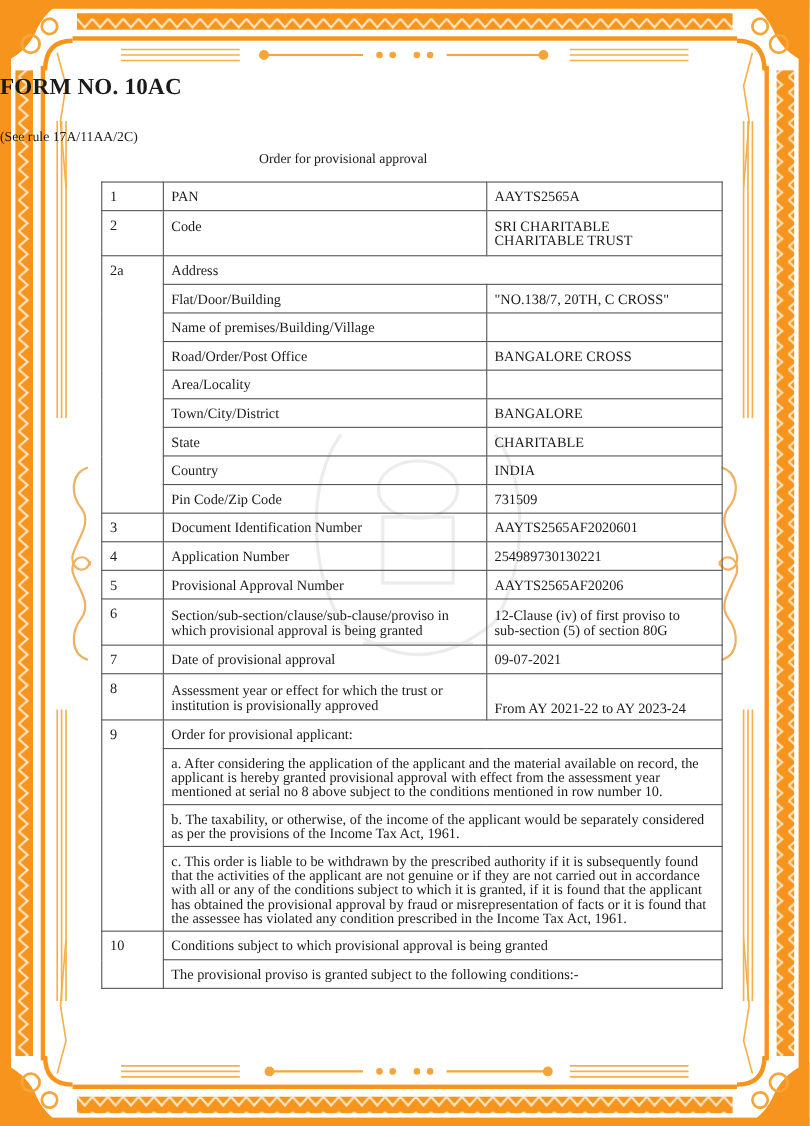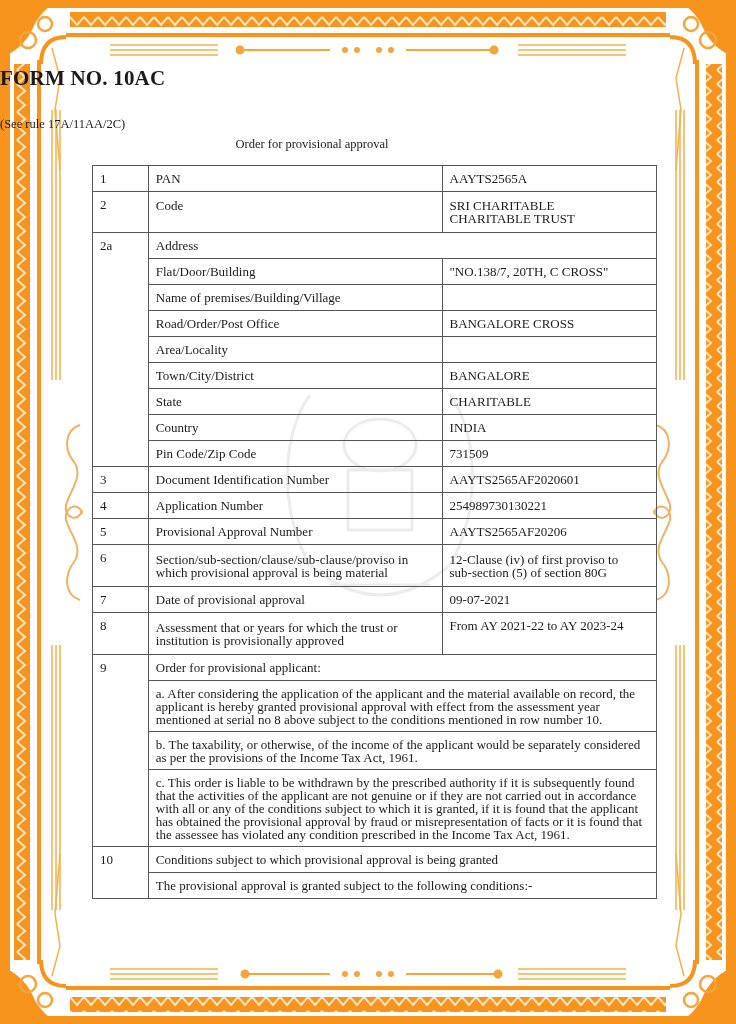--- a/index.html
+++ b/index.html
@@ -206,54 +206,54 @@
   </tr>
   <tr style="height:26px">
     <td class="num">5</td>
     <td>Provisional Approval Number</td>
     <td>AAYTS2565AF20206</td>
   </tr>
   <tr style="height:42px">
     <td class="num">6</td>
     <td>
           <div>Section/sub-section/clause/sub-clause/proviso in</div>
-          <div>which provisional approval is being material</div>
+          <div>which provisional approval is being granted</div>
         </td>
     <td>
           <div>12-Clause (iv) of first proviso to</div>
           <div>sub-section (5) of section 80G</div>
         </td>
   </tr>
   <tr style="height:26px">
     <td class="num">7</td>
     <td>Date of provisional approval</td>
     <td>09-07-2021</td>
   </tr>
   <tr style="height:42px">
     <td class="num">8</td>
     <td>
-          <div>Assessment that or years for which the trust or</div>
+          <div>Assessment year or effect for which the trust or</div>
           <div>institution is provisionally approved</div>
         </td>
-    <td style="vertical-align:top;padding-top:6px">From AY 2021-22 to AY 2023-24</td>
+    <td style="vertical-align:top;padding-top:24px">From AY 2021-22 to AY 2023-24</td>
   </tr>
   <tr style="height:26px">
     <td class="num" rowspan="4">9</td>
     <td colspan="2">Order for provisional applicant:</td>
   </tr>
   <tr>
     <td colspan="2" class="p">a. After considering the application of the applicant and the material available on record, the applicant is hereby granted provisional approval with effect from the assessment year mentioned at serial no 8 above subject to the conditions mentioned in row number 10.</td>
   </tr>
   <tr>
     <td colspan="2" class="p">b. The taxability, or otherwise, of the income of the applicant would be separately considered as per the provisions of the Income Tax Act, 1961.</td>
   </tr>
   <tr>
     <td colspan="2" class="p">c. This order is liable to be withdrawn by the prescribed authority if it is subsequently found that the activities of the applicant are not genuine or if they are not carried out in accordance with all or any of the conditions subject to which it is granted, if it is found that the applicant has obtained the provisional approval by fraud or misrepresentation of facts or it is found that the assessee has violated any condition prescribed in the Income Tax Act, 1961.</td>
   </tr>
   <tr style="height:26px">
     <td class="num" rowspan="2">10</td>
     <td colspan="2">Conditions subject to which provisional approval is being granted</td>
   </tr>
   <tr style="height:26px">
-    <td colspan="2">The provisional approval is granted subject to the following conditions:-</td>
+    <td colspan="2">The provisional proviso is granted subject to the following conditions:-</td>
   </tr>
 </tbody>
   </table>
 
 </body></html>

